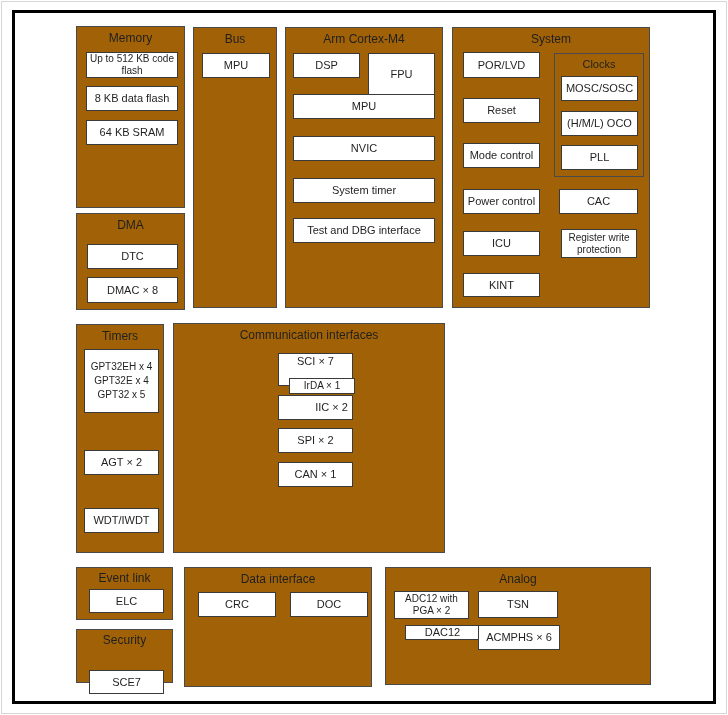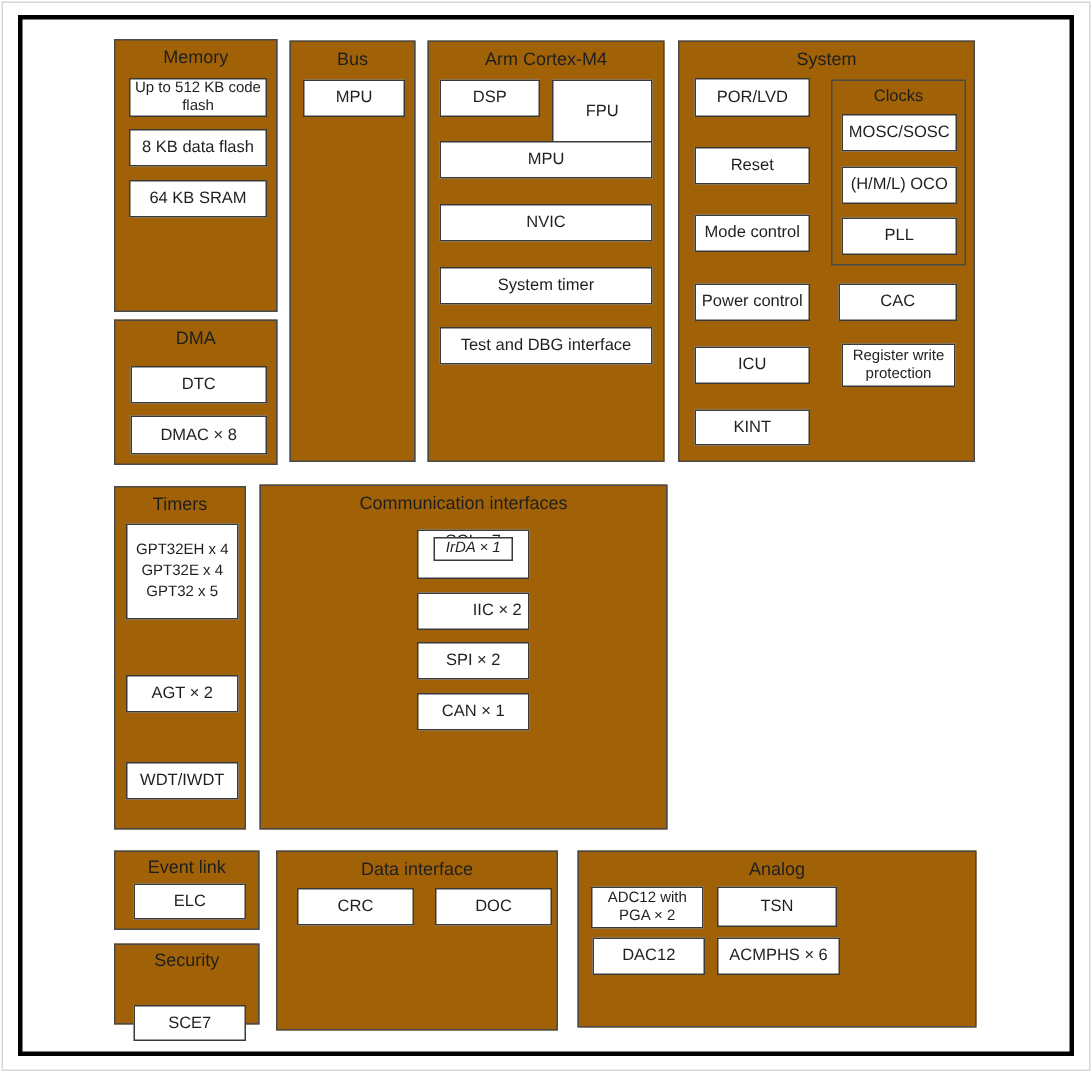--- a/index.html
+++ b/index.html
@@ -90,21 +90,21 @@
       </div>
     </div>
     <div class="bx" style="left:7px;top:125px;width:75px;height:25px;">AGT × 2</div>
     <div class="bx" style="left:7px;top:183px;width:75px;height:25px;">WDT/IWDT</div>
   </div>
 
   <div class="blk" style="left:173px;top:323px;width:272px;height:230px;">
     <div class="blk-title" style="top:4px;">Communication interfaces</div>
     <div class="bx toplabel" style="left:104px;top:29px;width:75px;height:33px;">
       <span class="lbl-top">SCI × 7</span>
-      <div class="bx small" style="left:10px;top:4px;width:53px;height:16px;font-style:italic;">IrDA × 1</div>
+      <div class="bx small" style="left:10px;top:24px;width:66px;height:16px;">IrDA × 1</div>
     </div>
     <div class="bx" style="left:104px;top:71px;width:75px;height:25px;padding-left:32px;">IIC × 2</div>
     <div class="bx" style="left:104px;top:104px;width:75px;height:25px;">SPI × 2</div>
     <div class="bx" style="left:104px;top:138px;width:75px;height:25px;">CAN × 1</div>
   </div>
 
   <div class="blk" style="left:76px;top:567px;width:97px;height:53px;">
     <div class="blk-title" style="top:3px;">Event link</div>
     <div class="bx" style="left:12px;top:21px;width:75px;height:24px;">ELC</div>
   </div>
@@ -117,16 +117,16 @@
   <div class="blk" style="left:184px;top:567px;width:188px;height:120px;">
     <div class="blk-title" style="top:4px;">Data interface</div>
     <div class="bx" style="left:13px;top:24px;width:78px;height:25px;">CRC</div>
     <div class="bx" style="left:105px;top:24px;width:78px;height:25px;">DOC</div>
   </div>
 
   <div class="blk" style="left:385px;top:567px;width:266px;height:118px;">
     <div class="blk-title" style="top:4px;">Analog</div>
     <div class="bx small" style="left:8px;top:23px;width:75px;height:28px;">ADC12 with PGA × 2</div>
     <div class="bx" style="left:92px;top:23px;width:80px;height:27px;">TSN</div>
-    <div class="bx" style="left:9px;top:57px;width:75px;height:25px;">DAC12</div>
+    <div class="bx" style="left:19px;top:57px;width:75px;height:15px;">DAC12</div>
     <div class="bx" style="left:92px;top:57px;width:82px;height:25px;">ACMPHS × 6</div>
   </div>
 </div>
 
 </body></html>

